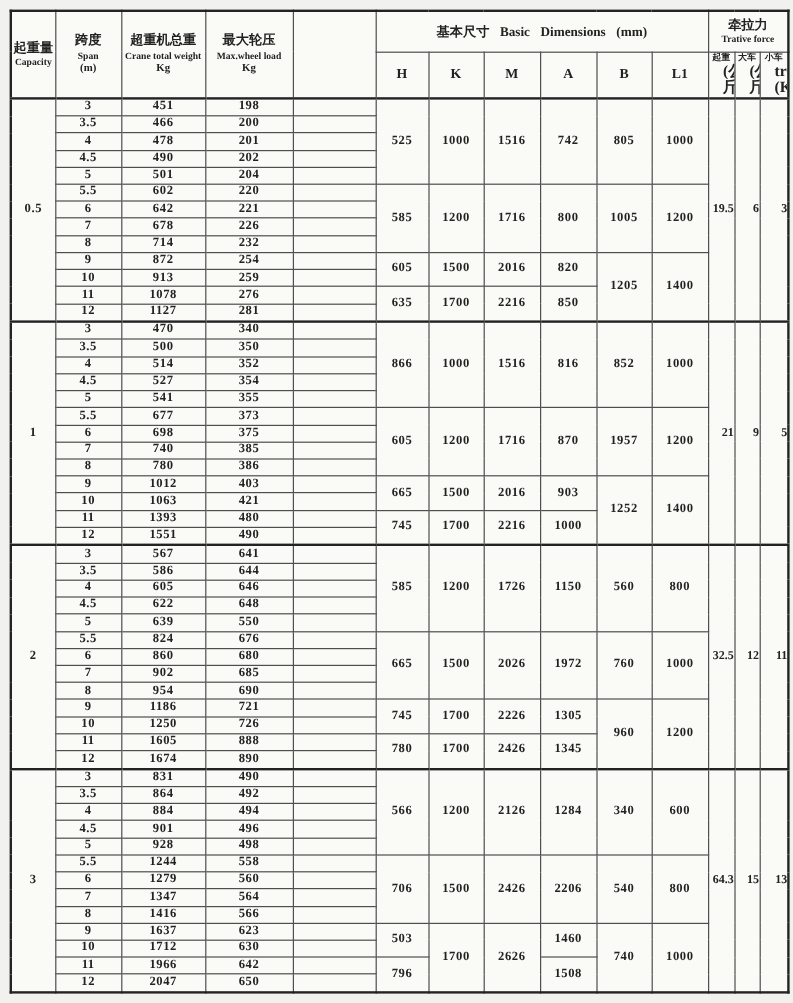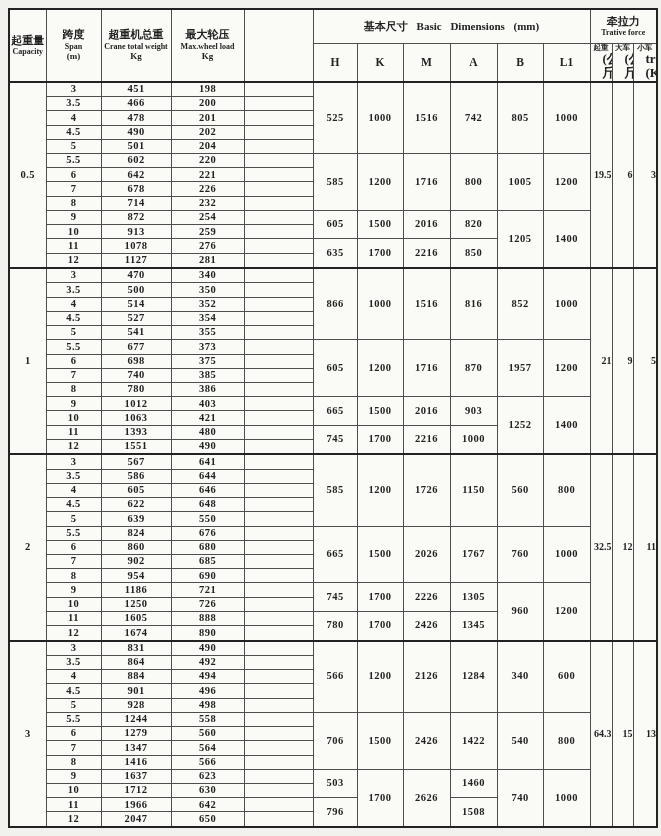--- a/index.html
+++ b/index.html
@@ -363,21 +363,21 @@
           <td class=""></td>
         </tr>
         <tr class="block-start">
           <td class="">5.5</td>
           <td class="">824</td>
           <td class="">676</td>
           <td class=""></td>
           <td rowspan="4" class="">665</td>
           <td rowspan="4" class="">1500</td>
           <td rowspan="4" class="">2026</td>
-          <td rowspan="4" class="">1767</td>
+          <td rowspan="4" class="">1972</td>
           <td rowspan="4" class="">760</td>
           <td rowspan="4" class="">1000</td>
         </tr>
         <tr>
           <td class="">6</td>
           <td class="">860</td>
           <td class="">680</td>
           <td class=""></td>
         </tr>
         <tr>
@@ -467,21 +467,21 @@
           <td class=""></td>
         </tr>
         <tr class="block-start">
           <td class="">5.5</td>
           <td class="">1244</td>
           <td class="">558</td>
           <td class=""></td>
           <td rowspan="4" class="">706</td>
           <td rowspan="4" class="">1500</td>
           <td rowspan="4" class="">2426</td>
-          <td rowspan="4" class="">1422</td>
+          <td rowspan="4" class="">2206</td>
           <td rowspan="4" class="">540</td>
           <td rowspan="4" class="">800</td>
         </tr>
         <tr>
           <td class="">6</td>
           <td class="">1279</td>
           <td class="">560</td>
           <td class=""></td>
         </tr>
         <tr>

